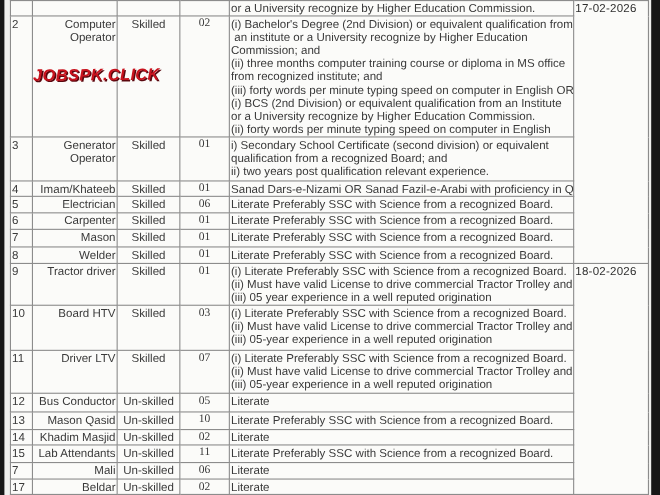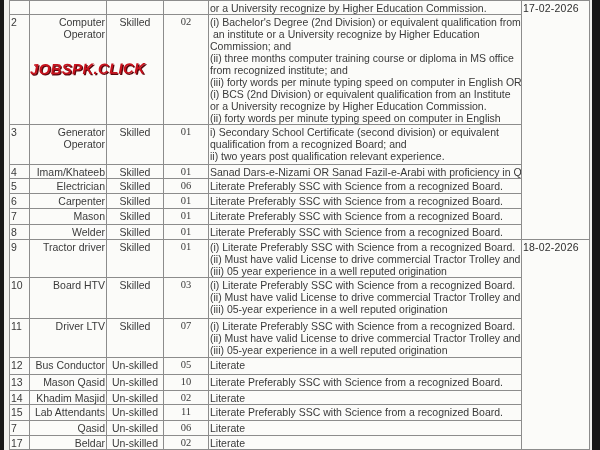--- a/index.html
+++ b/index.html
@@ -196,21 +196,21 @@
     </tr>
     <tr style="height:16px">
       <td class="c-no">15</td>
       <td class="c-pos">Lab Attendants</td>
       <td class="c-skill">Un-skilled</td>
       <td class="c-qty">11</td>
       <td class="c-qual">Literate Preferably SSC with Science from a recognized Board.</td>
     </tr>
     <tr style="height:15px">
       <td class="c-no">7</td>
-      <td class="c-pos">Qasid</td>
+      <td class="c-pos">Mali</td>
       <td class="c-skill">Un-skilled</td>
       <td class="c-qty">06</td>
       <td class="c-qual">Literate</td>
     </tr>
     <tr style="height:14px">
       <td class="c-no">17</td>
       <td class="c-pos">Beldar</td>
       <td class="c-skill">Un-skilled</td>
       <td class="c-qty">02</td>
       <td class="c-qual">Literate</td>

